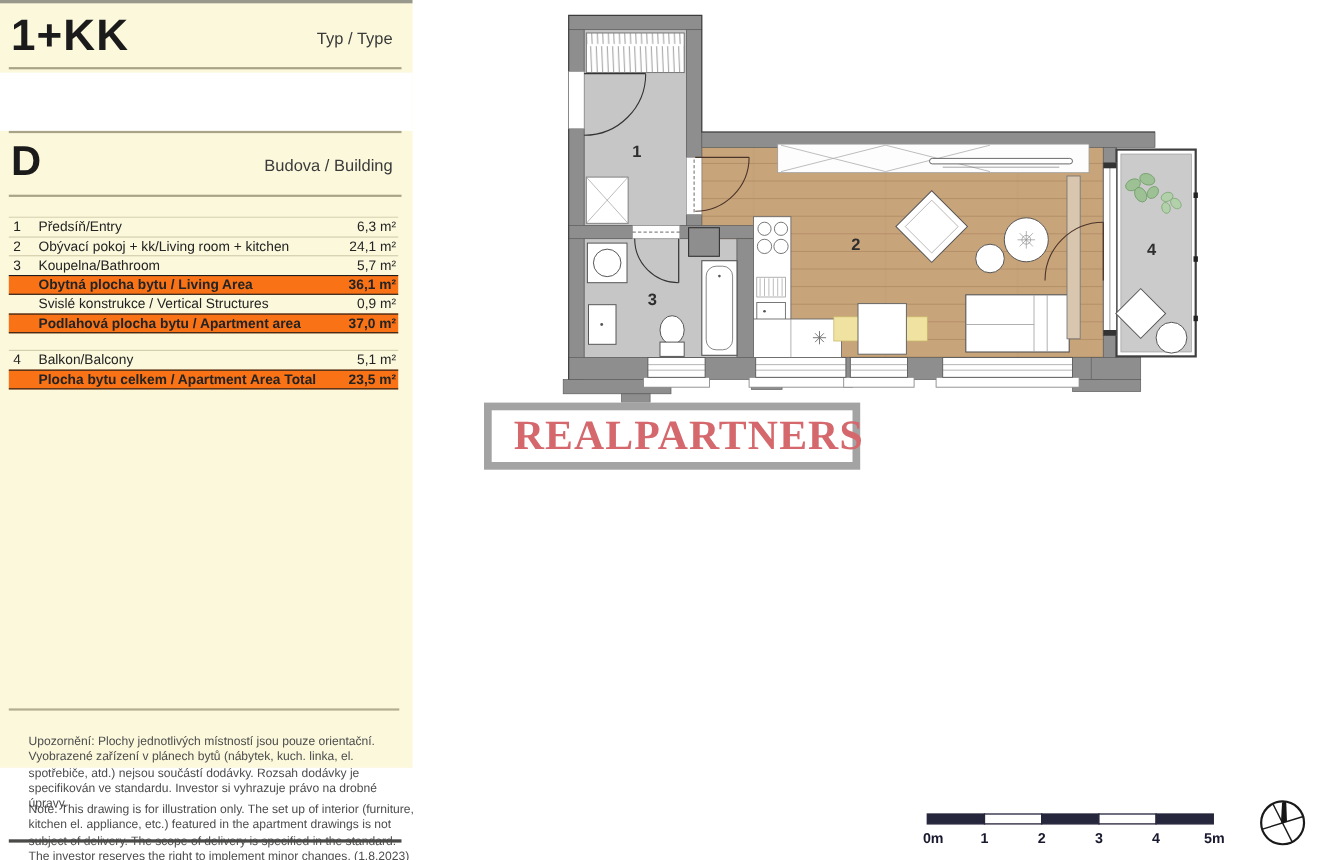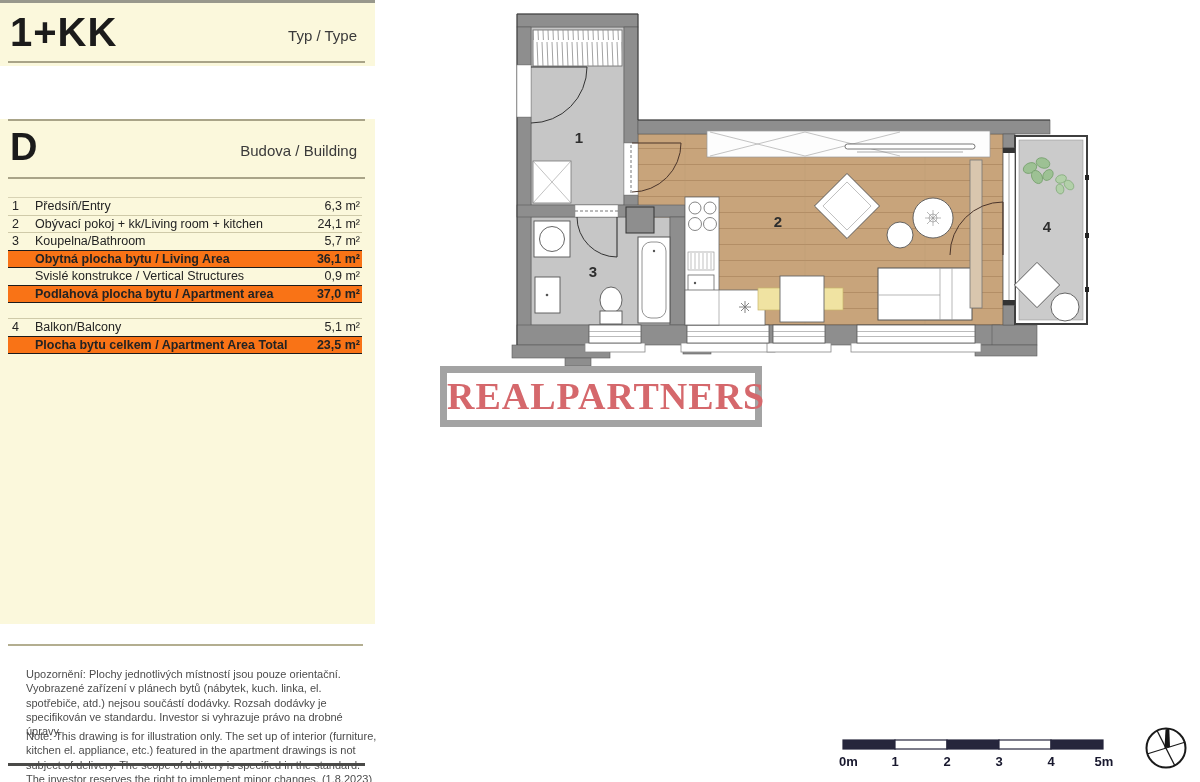--- a/index.html
+++ b/index.html
@@ -1,19 +1,19 @@
 <!DOCTYPE html>
 <html><head>
 <meta charset="utf-8">
 <style>
   html,body{margin:0;padding:0;background:#fff;}
   body{width:1200px;height:782px;position:relative;overflow:hidden;
        font-family:"Liberation Sans",sans-serif;color:#222;}
   
-  .panel{position:absolute;left:0;top:0;width:375px;height:624px;background:#fbf8dc;}
+  .panel{position:absolute;left:0;top:0;width:375px;height:698px;background:#fbf8dc;}
   .topline{position:absolute;left:0;top:0;width:375px;height:3px;background:#98988c;}
   .sepline{position:absolute;left:8px;right:10px;height:2px;background:#a9a488;}
   .whiteband{position:absolute;left:0;top:66px;width:375px;height:53px;background:#ffffff;}
   .bigcode{position:absolute;left:10px;font-weight:800;color:#1b1b1b;letter-spacing:1px;line-height:1;}
   .code1{top:12px;font-size:40px;}
   .code2{top:128px;font-size:38px;}
   .hlabel{position:absolute;right:18px;font-size:15px;color:#3a3a3a;}
   .hlabel1{top:27px;margin-left:24px;}
   .hlabel2{top:142px;}
   .table{position:absolute;left:8px;top:197px;width:354px;font-size:12.5px;color:#232323;}
@@ -26,21 +26,21 @@
   .trow.bold + .trow{border-top:none;}
   .spacer{height:15px;}
   .discline{position:absolute;left:8px;right:12px;top:644px;height:1.5px;background:#b3ae90;}
   .disc{position:absolute;left:10px;width:352px;font-size:11px;line-height:1.3;color:#4c4c4c;margin:16px;}
   .disc1{top:651px;}
   .disc2{top:713px;}
   .bottomline{position:absolute;left:8px;right:10px;top:763px;height:3px;background:#4a4a48;}
   
   .plan{position:absolute;left:505px;top:5px;}
   .logo{position:absolute;left:440px;top:366px;width:308px;height:47px;
-        border:7px solid #a3a3a3;background:#ffffff;text-align:center;}
+        border:7px solid #a3a3a3;background:#ffffff;text-align:center;padding-left:20px;}
   .logo span{font-family:"Liberation Serif",serif;font-weight:bold;font-size:38px;
              line-height:47px;letter-spacing:1px;}
   .scalebar{position:absolute;left:838px;top:735px;}
   .compass{position:absolute;left:1141px;top:721px;}
   text{font-family:"Liberation Sans",sans-serif;}
   .roomnum{font-size:15px;font-weight:bold;fill:#2e2e2e;}
   .sblabel{font-size:13px;font-weight:bold;fill:#18182e;}
 </style>
 </head>
 <body>

